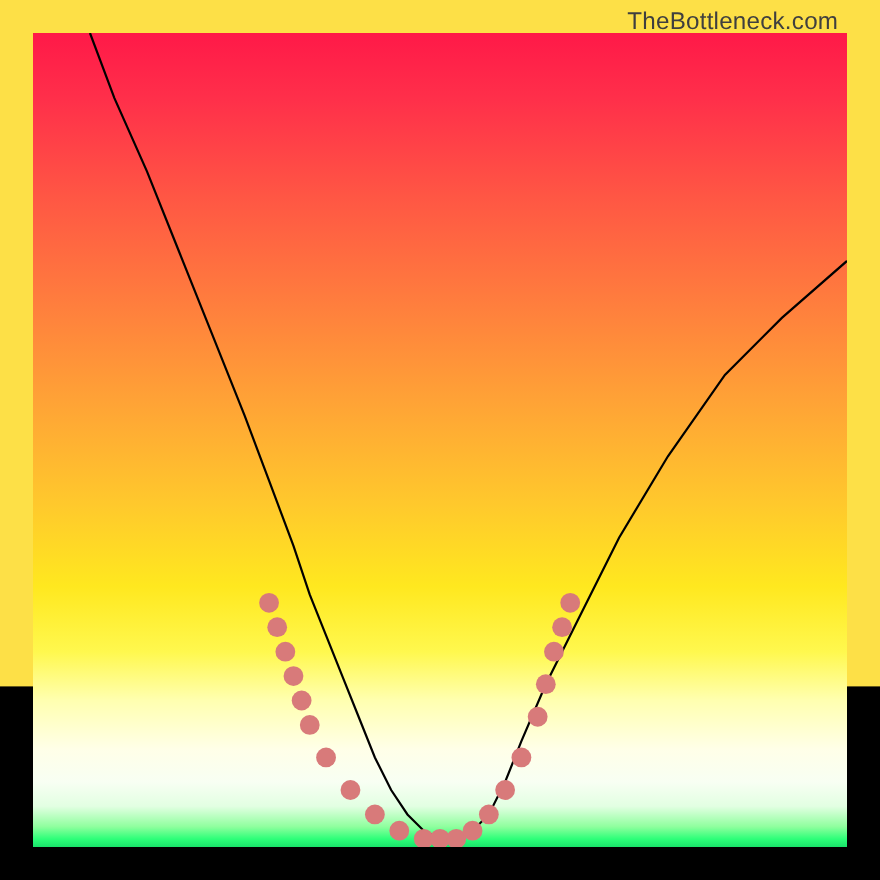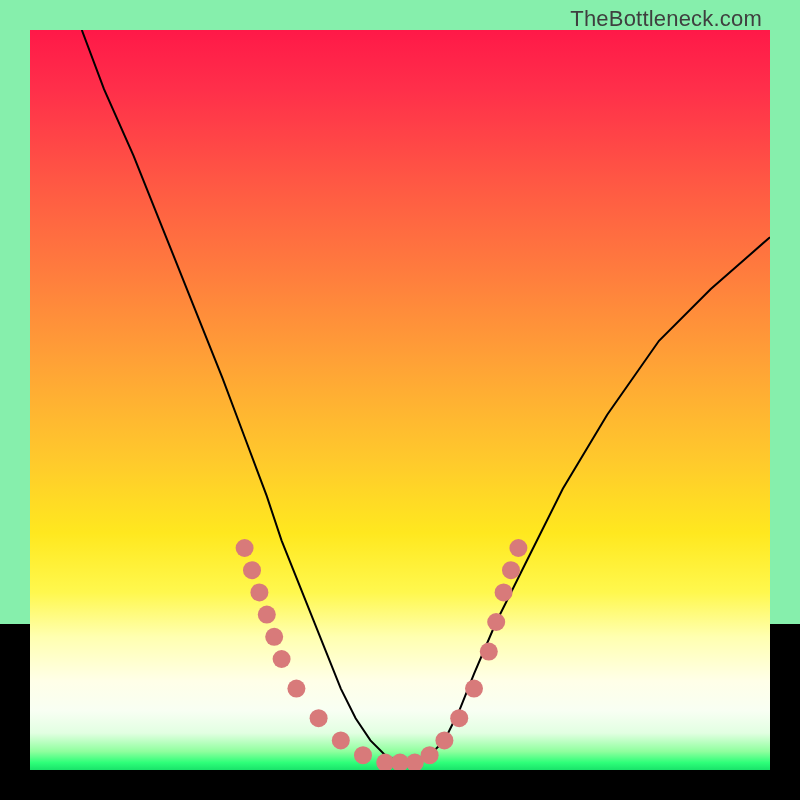--- a/index.html
+++ b/index.html
@@ -8,21 +8,21 @@
     width: 800px;
     height: 800px;
     overflow: hidden;
     background: #000;
     font-family: Arial, Helvetica, sans-serif;
   }
   .frame {
     position: relative;
     width: 800px;
     height: 624px;
-    background: #86efac;
+    background: #fde047;
   }
   .plot-area {
     position: absolute;
     left: 30px;
     top: 30px;
     width: 740px;
     height: 740px;
     overflow: hidden;
   }
   

